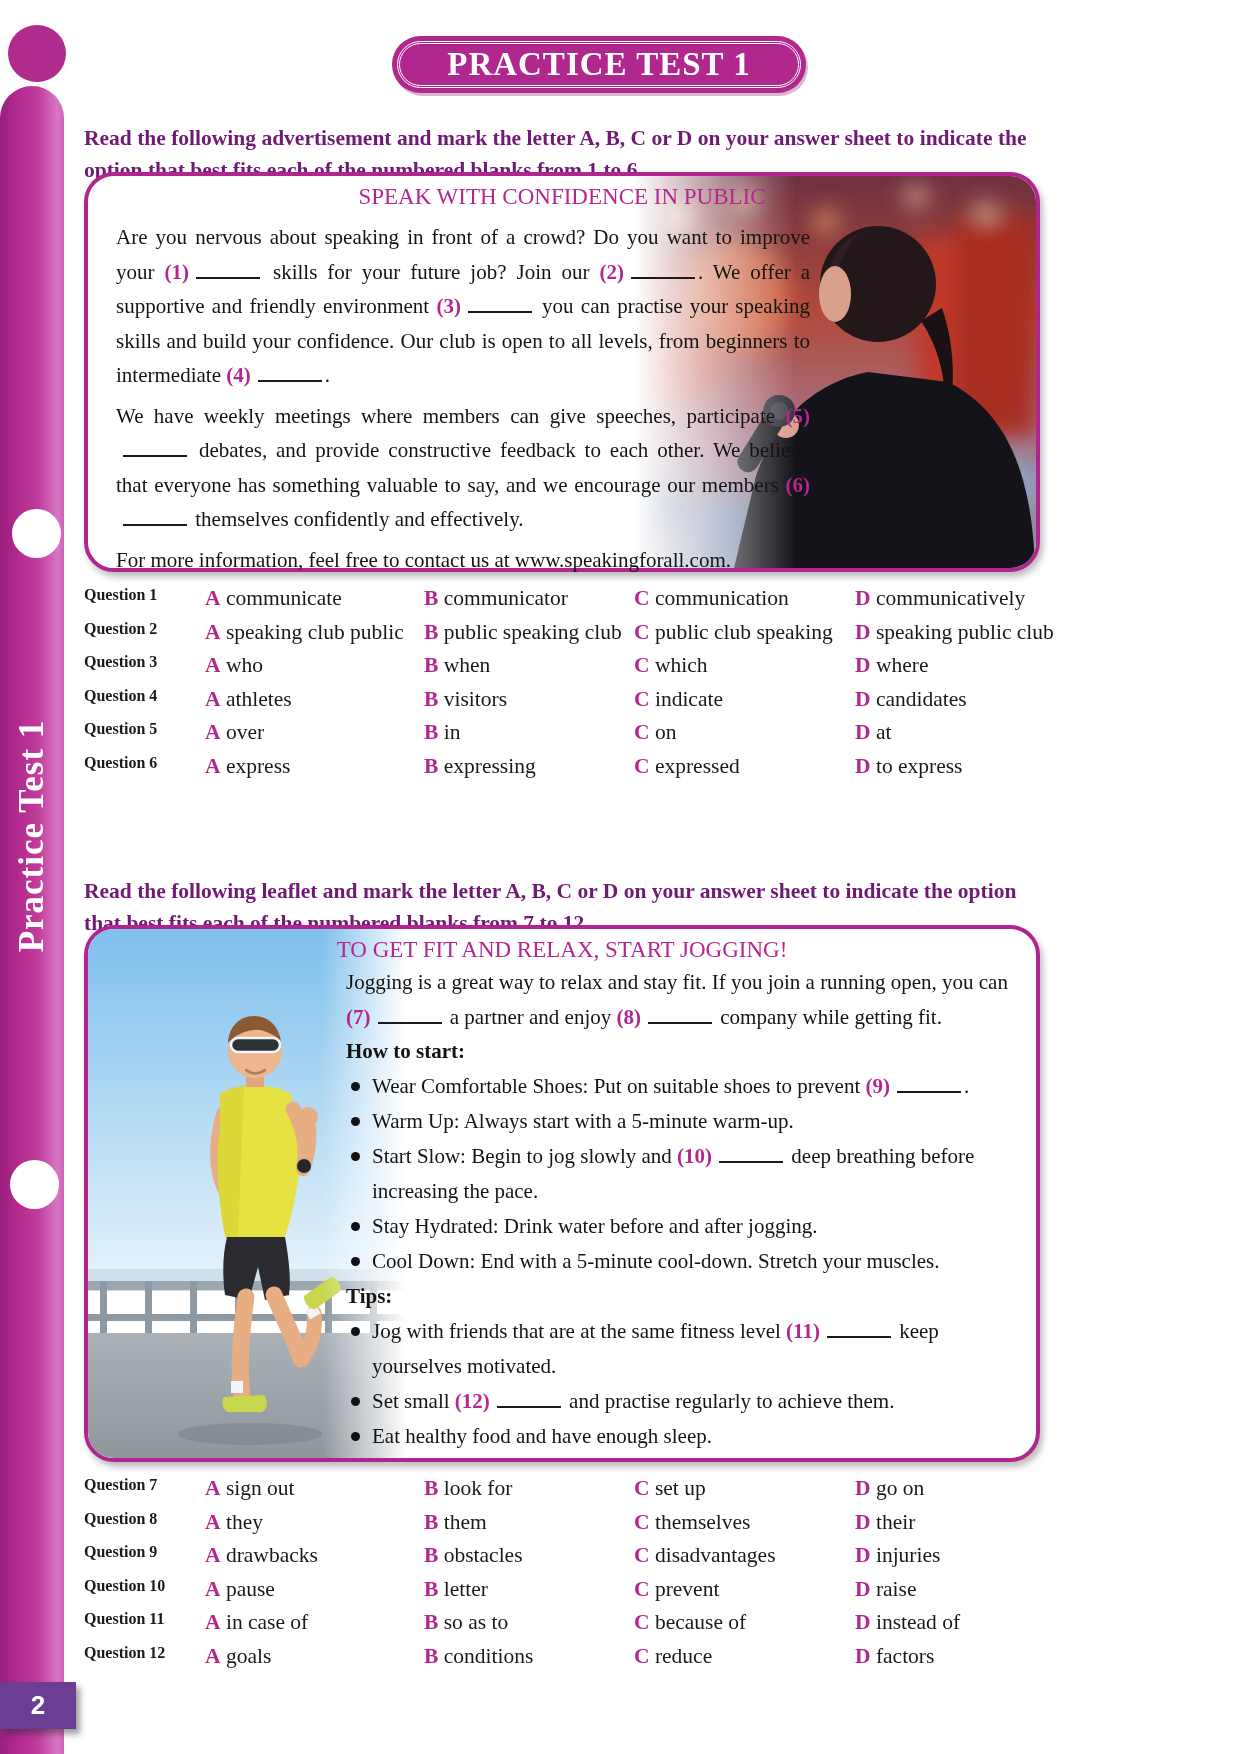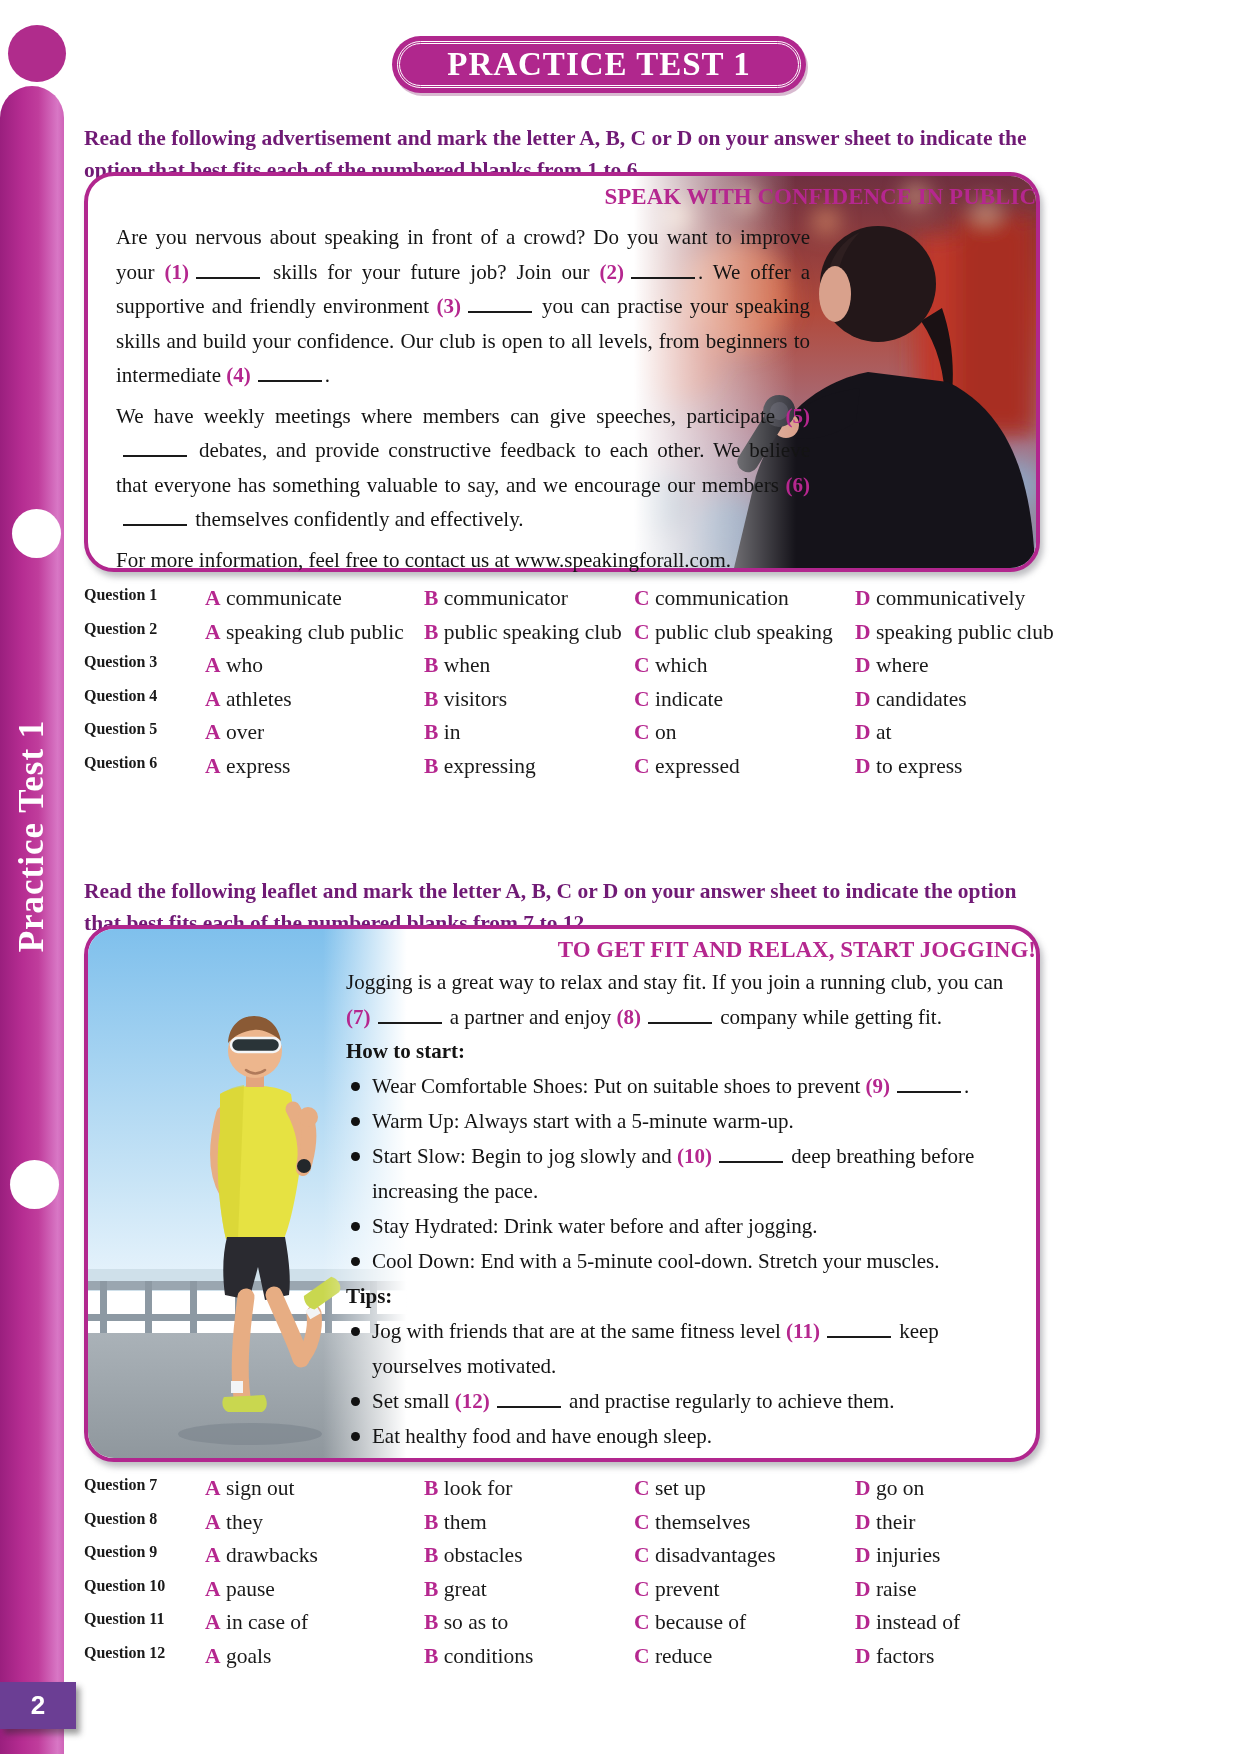--- a/index.html
+++ b/index.html
@@ -33,21 +33,21 @@
   .instr{position:absolute;left:84px;width:962px;font-weight:bold;font-size:21.5px;
     line-height:32px;color:#701a75;}
   .instr.i1{top:100px;}
   .instr.i2{top:853px;}
 
   
   .pbox{position:absolute;left:84px;width:948px;border:4px solid #b1268e;border-radius:30px;
     background:#fff;box-shadow:3px 5px 6px rgba(110,110,120,.45);}
   .pbox.b1{top:172px;height:392px;}
   .pbox.b2{top:925px;height:529px;}
-  .btitle{position:absolute;left:0;right:0;top:8px;text-align:right;font-weight:bold;
+  .btitle{position:absolute;left:0;right:0;top:8px;text-align:center;font-weight:normal;
     font-size:23px;color:#b5278f;z-index:4;margin:0;}
   .photo1{position:absolute;top:0;right:0;bottom:0;width:420px;border-radius:0 26px 26px 0;overflow:hidden;z-index:1;}
   .photo1 .fade{position:absolute;top:0;bottom:0;left:0;width:180px;
     background:linear-gradient(90deg,#ffffff 10%,rgba(255,255,255,0) 100%);}
   .photo2{position:absolute;top:0;left:0;bottom:0;width:330px;border-radius:26px 0 0 26px;overflow:hidden;z-index:1;}
   .photo2 .fade{position:absolute;top:0;bottom:0;left:235px;right:0;
     background:linear-gradient(90deg,rgba(255,255,255,0) 0%,#ffffff 88%);}
   .photo1 svg,.photo2 svg{display:block;width:100%;height:100%;}
 
   .b1text{position:absolute;left:28px;top:44px;width:694px;z-index:3;}
@@ -244,21 +244,21 @@
           <path d="M186,366 C198,394 208,414 213,430" stroke="#e7ad83" stroke-width="17" fill="none" stroke-linecap="round"></path>
           <path d="M213,430 C223,420 228,400 226,384" stroke="#e7ad83" stroke-width="15" fill="none" stroke-linecap="round"></path>
           <rect x="219" y="378" width="12" height="10" fill="#f2f4f6" transform="rotate(-30 225 383)"></rect>
           <path d="M216,362 L248,352 C254,356 256,364 251,369 L222,378 C216,375 214,368 216,362 Z" fill="#c9d74f" transform="rotate(-18 232 365)"></path>
         </g>
       </svg>
       <div class="fade"></div>
     </div>
     <h2 class="btitle">TO GET FIT AND RELAX, START JOGGING!</h2>
     <div class="b2text">
-      <p class="passage-p"><span>Jogging is a great way to relax and stay fit. If you join a running club, you can </span><span class="qn">(7)</span><span class="blank"></span><span> a partner and enjoy </span><span class="qn">(8)</span><span class="blank"></span><span> company while getting fit.</span></p>
+      <p class="passage-p"><span>Jogging is a great way to relax and stay fit. If you join a running open, you can </span><span class="qn">(7)</span><span class="blank"></span><span> a partner and enjoy </span><span class="qn">(8)</span><span class="blank"></span><span> company while getting fit.</span></p>
       <div class="subhead">How to start:</div>
       <div>
           <div class="bullet"><span class="dotc"></span><span><span>Wear Comfortable Shoes: Put on suitable shoes to prevent </span><span class="qn">(9)</span><span class="blank"></span><span>.</span></span></div>
           <div class="bullet"><span class="dotc"></span><span><span>Warm Up: Always start with a 5-minute warm-up.</span></span></div>
           <div class="bullet"><span class="dotc"></span><span><span>Start Slow: Begin to jog slowly and </span><span class="qn">(10)</span><span class="blank"></span><span> deep breathing before increasing the pace.</span></span></div>
           <div class="bullet"><span class="dotc"></span><span><span>Stay Hydrated: Drink water before and after jogging.</span></span></div>
           <div class="bullet"><span class="dotc"></span><span><span>Cool Down: End with a 5-minute cool-down. Stretch your muscles.</span></span></div>
         </div>
       <div class="subhead">Tips:</div>
       <div>
@@ -287,21 +287,21 @@
       <div class="qrow">
         <span class="qlabel">Question 9</span>
         <span class="opt opt0"><span class="letter">A</span><span> drawbacks</span></span>
         <span class="opt opt1"><span class="letter">B</span><span> obstacles</span></span>
         <span class="opt opt2"><span class="letter">C</span><span> disadvantages</span></span>
         <span class="opt opt3"><span class="letter">D</span><span> injuries</span></span>
       </div>
       <div class="qrow">
         <span class="qlabel">Question 10</span>
         <span class="opt opt0"><span class="letter">A</span><span> pause</span></span>
-        <span class="opt opt1"><span class="letter">B</span><span> great</span></span>
+        <span class="opt opt1"><span class="letter">B</span><span> letter</span></span>
         <span class="opt opt2"><span class="letter">C</span><span> prevent</span></span>
         <span class="opt opt3"><span class="letter">D</span><span> raise</span></span>
       </div>
       <div class="qrow">
         <span class="qlabel">Question 11</span>
         <span class="opt opt0"><span class="letter">A</span><span> in case of</span></span>
         <span class="opt opt1"><span class="letter">B</span><span> so as to</span></span>
         <span class="opt opt2"><span class="letter">C</span><span> because of</span></span>
         <span class="opt opt3"><span class="letter">D</span><span> instead of</span></span>
       </div>

